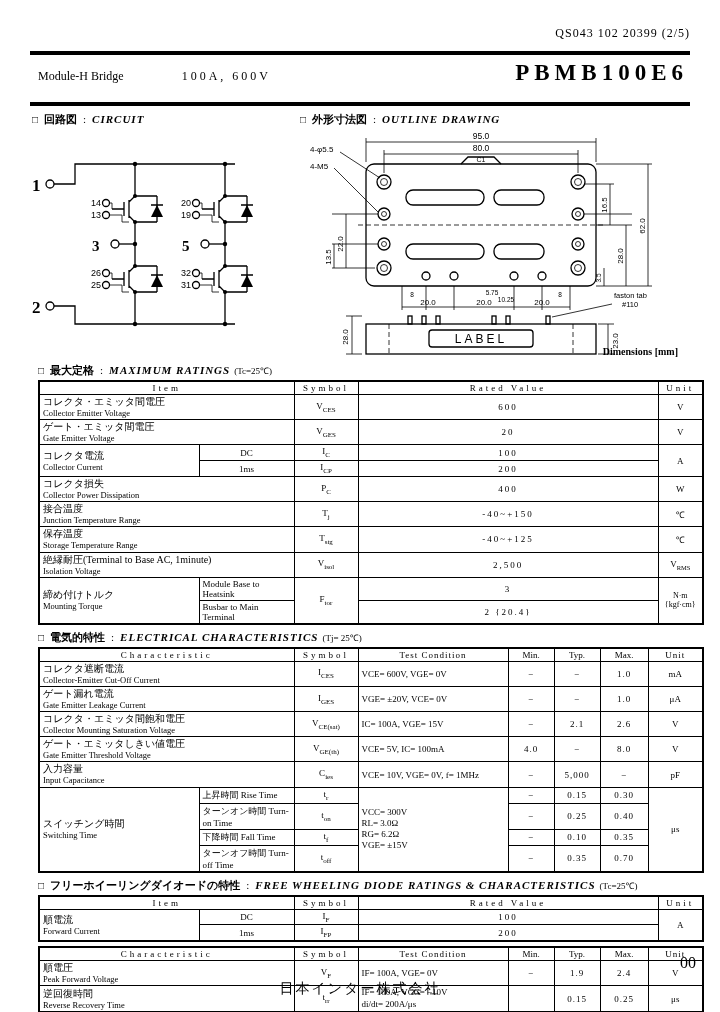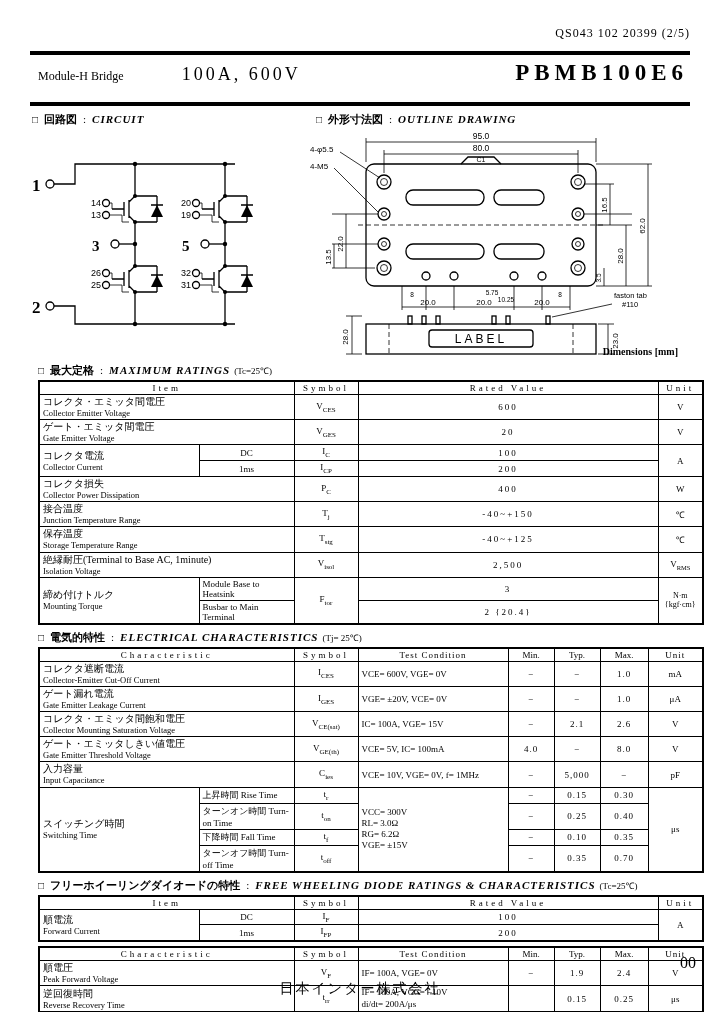--- a/index.html
+++ b/index.html
@@ -5,31 +5,31 @@
   html,body{margin:0;padding:0;background:#e8e8e8;}
   .page{position:relative;width:720px;height:1012px;background:#fff;color:#000;
         font-family:"Liberation Serif",serif;overflow:hidden;}
   
   .docnum{position:absolute;top:26px;right:30px;font-size:12px;letter-spacing:1px;}
   .rule{position:absolute;left:30px;width:660px;height:4px;background:#000;}
   .rule1{top:51px;} .rule2{top:102px;}
   .titlerow{position:absolute;top:60px;left:32px;width:656px;display:flex;align-items:baseline;}
   .t-igbt{font-size:27px;font-weight:bold;letter-spacing:7px;}
   .t-sub{font-size:12px;margin-left:6px;}
-  .t-rating{font-size:18px;letter-spacing:3px;margin-left:58px;}
+  .t-rating{font-size:12px;letter-spacing:3px;margin-left:58px;}
   .t-part{font-size:23px;font-weight:bold;letter-spacing:5px;margin-left:auto;}
   
   .sec{font-size:11px;white-space:nowrap;}
   .sec .sq{font-size:10px;margin-right:6px;}
   .sec .jp{font-weight:bold;}
   .sec .sep{margin:0 6px;}
   .sec .en{font-weight:bold;font-style:italic;letter-spacing:1px;}
   .sec .cond{font-size:9px;margin-left:4px;}
   .sec-circuit{position:absolute;top:112px;left:32px;}
-  .sec-outline{position:absolute;top:112px;left:316px;}
+  .sec-outline{position:absolute;top:112px;left:300px;}
   .dimnote{position:absolute;top:346px;right:42px;font-size:10px;font-weight:bold;}
   .circuit-svg{position:absolute;top:134px;left:20px;}
   .outline-svg{position:absolute;top:126px;left:296px;}
   svg text{fill:#000;font-family:"Liberation Sans",sans-serif;}
   .ln{stroke:#000;stroke-width:1.3;fill:none;}
   .tn{stroke:#000;stroke-width:0.8;fill:none;}
   .dsh{stroke:#000;stroke-width:0.8;fill:none;stroke-dasharray:5,3;}
   .dot{fill:#000;stroke:none;}
   .biglab{font-family:"Liberation Serif",serif;font-weight:bold;}
   

